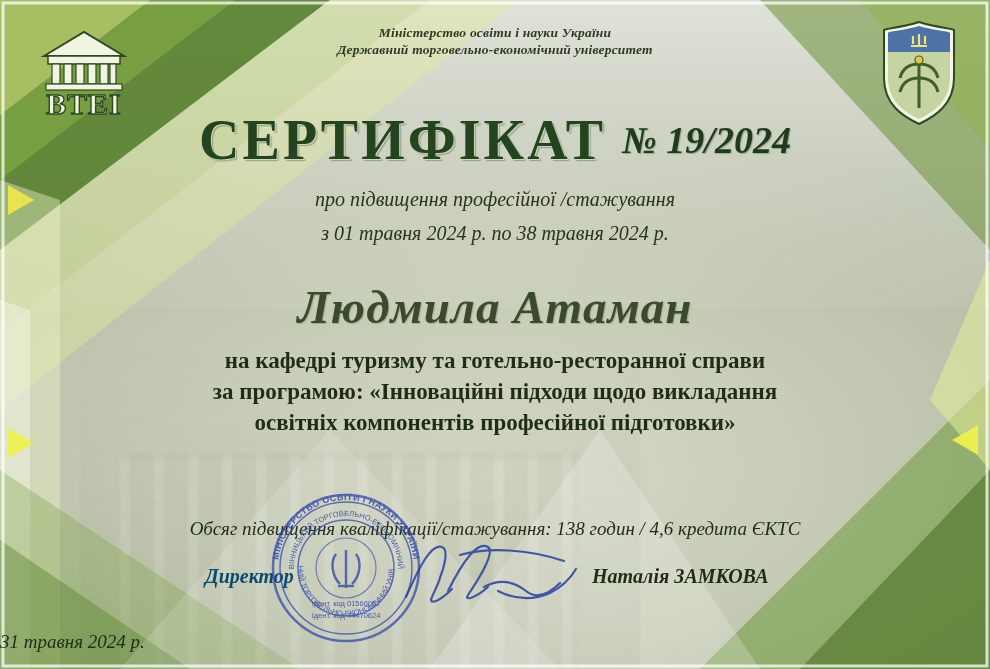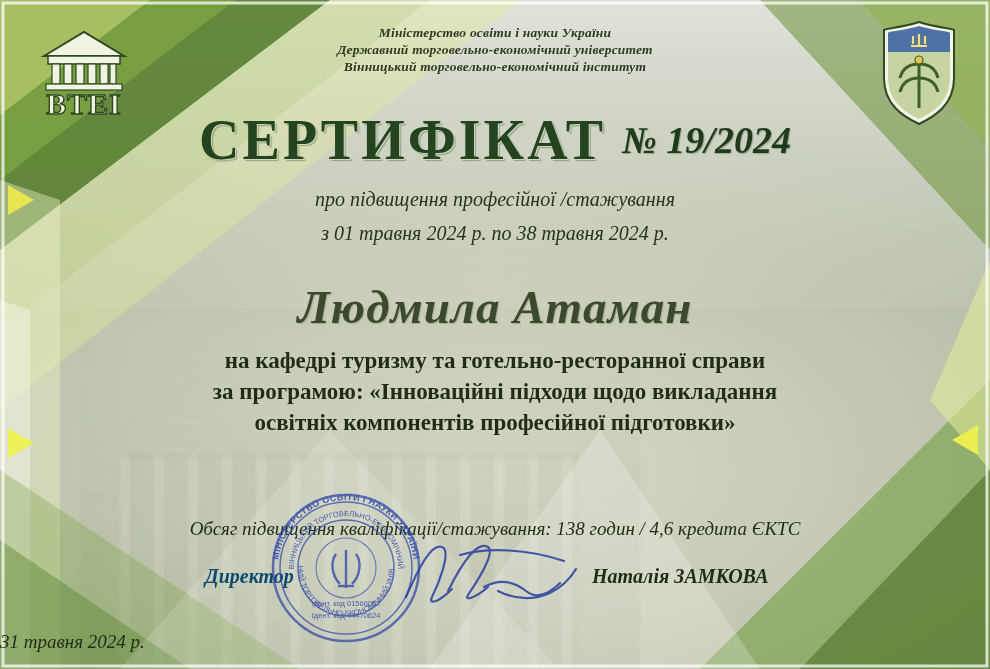--- a/index.html
+++ b/index.html
@@ -336,21 +336,20 @@
       <path d="M39 36 L39 88" stroke="#3f5f24" stroke-width="3"></path>
       <path d="M39 44 C28 44 22 50 20 58 M39 44 C50 44 56 50 58 58" stroke="#3f5f24" stroke-width="3" fill="none"></path>
       <path d="M39 58 C28 58 22 64 20 72 M39 58 C50 58 56 64 58 72" stroke="#3f5f24" stroke-width="3" fill="none"></path>
       <circle cx="39" cy="40" r="4" fill="#e3c352" stroke="#3f5f24" stroke-width="1.2"></circle>
     </svg>
   </div>
 
   <div class="ministry">
     <div>Міністерство освіти і науки України</div>
     <div>Державний торговельно-економічний університет</div>
-    <div>Вінницький торговельно-економічний інститут</div>
   </div>
 
   <div class="title-row">
     <span class="title-main">СЕРТИФІКАТ</span><span class="title-num">№ 19/2024</span>
   </div>
 
   <div class="subtitle">
     <div>про підвищення професійної /стажування</div>
     <div>з 01 травня 2024 р. по 38 травня 2024 р.</div>
   </div>

